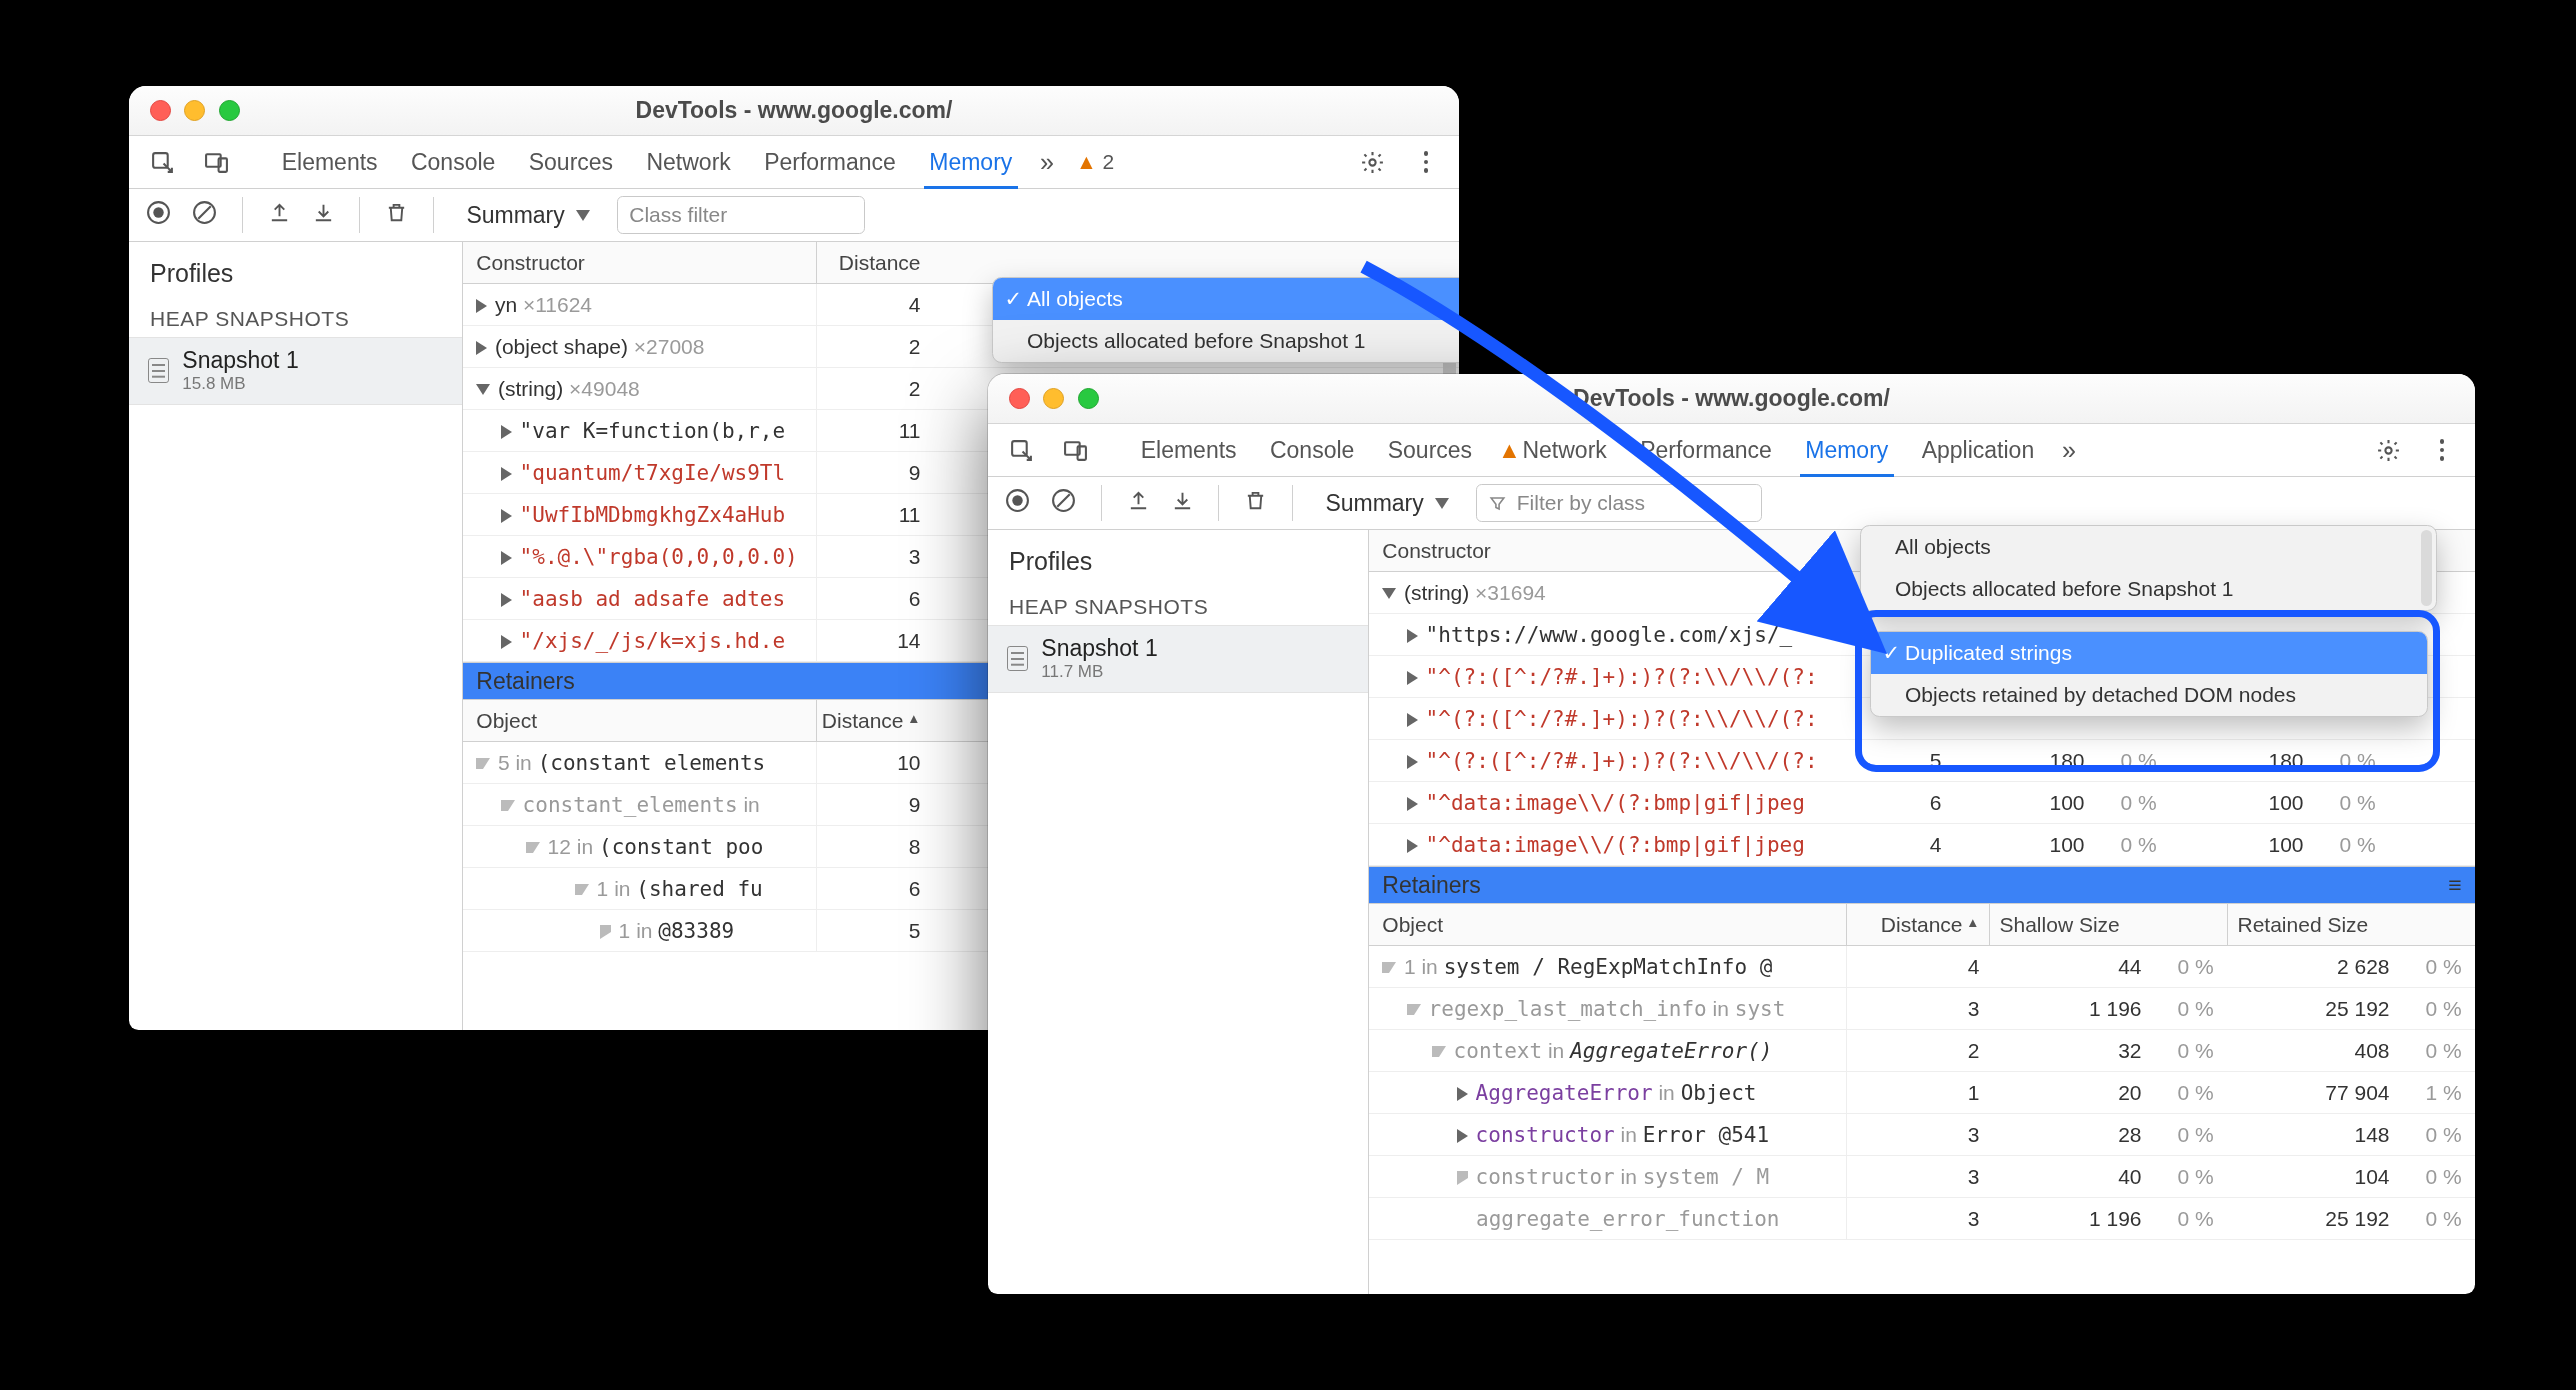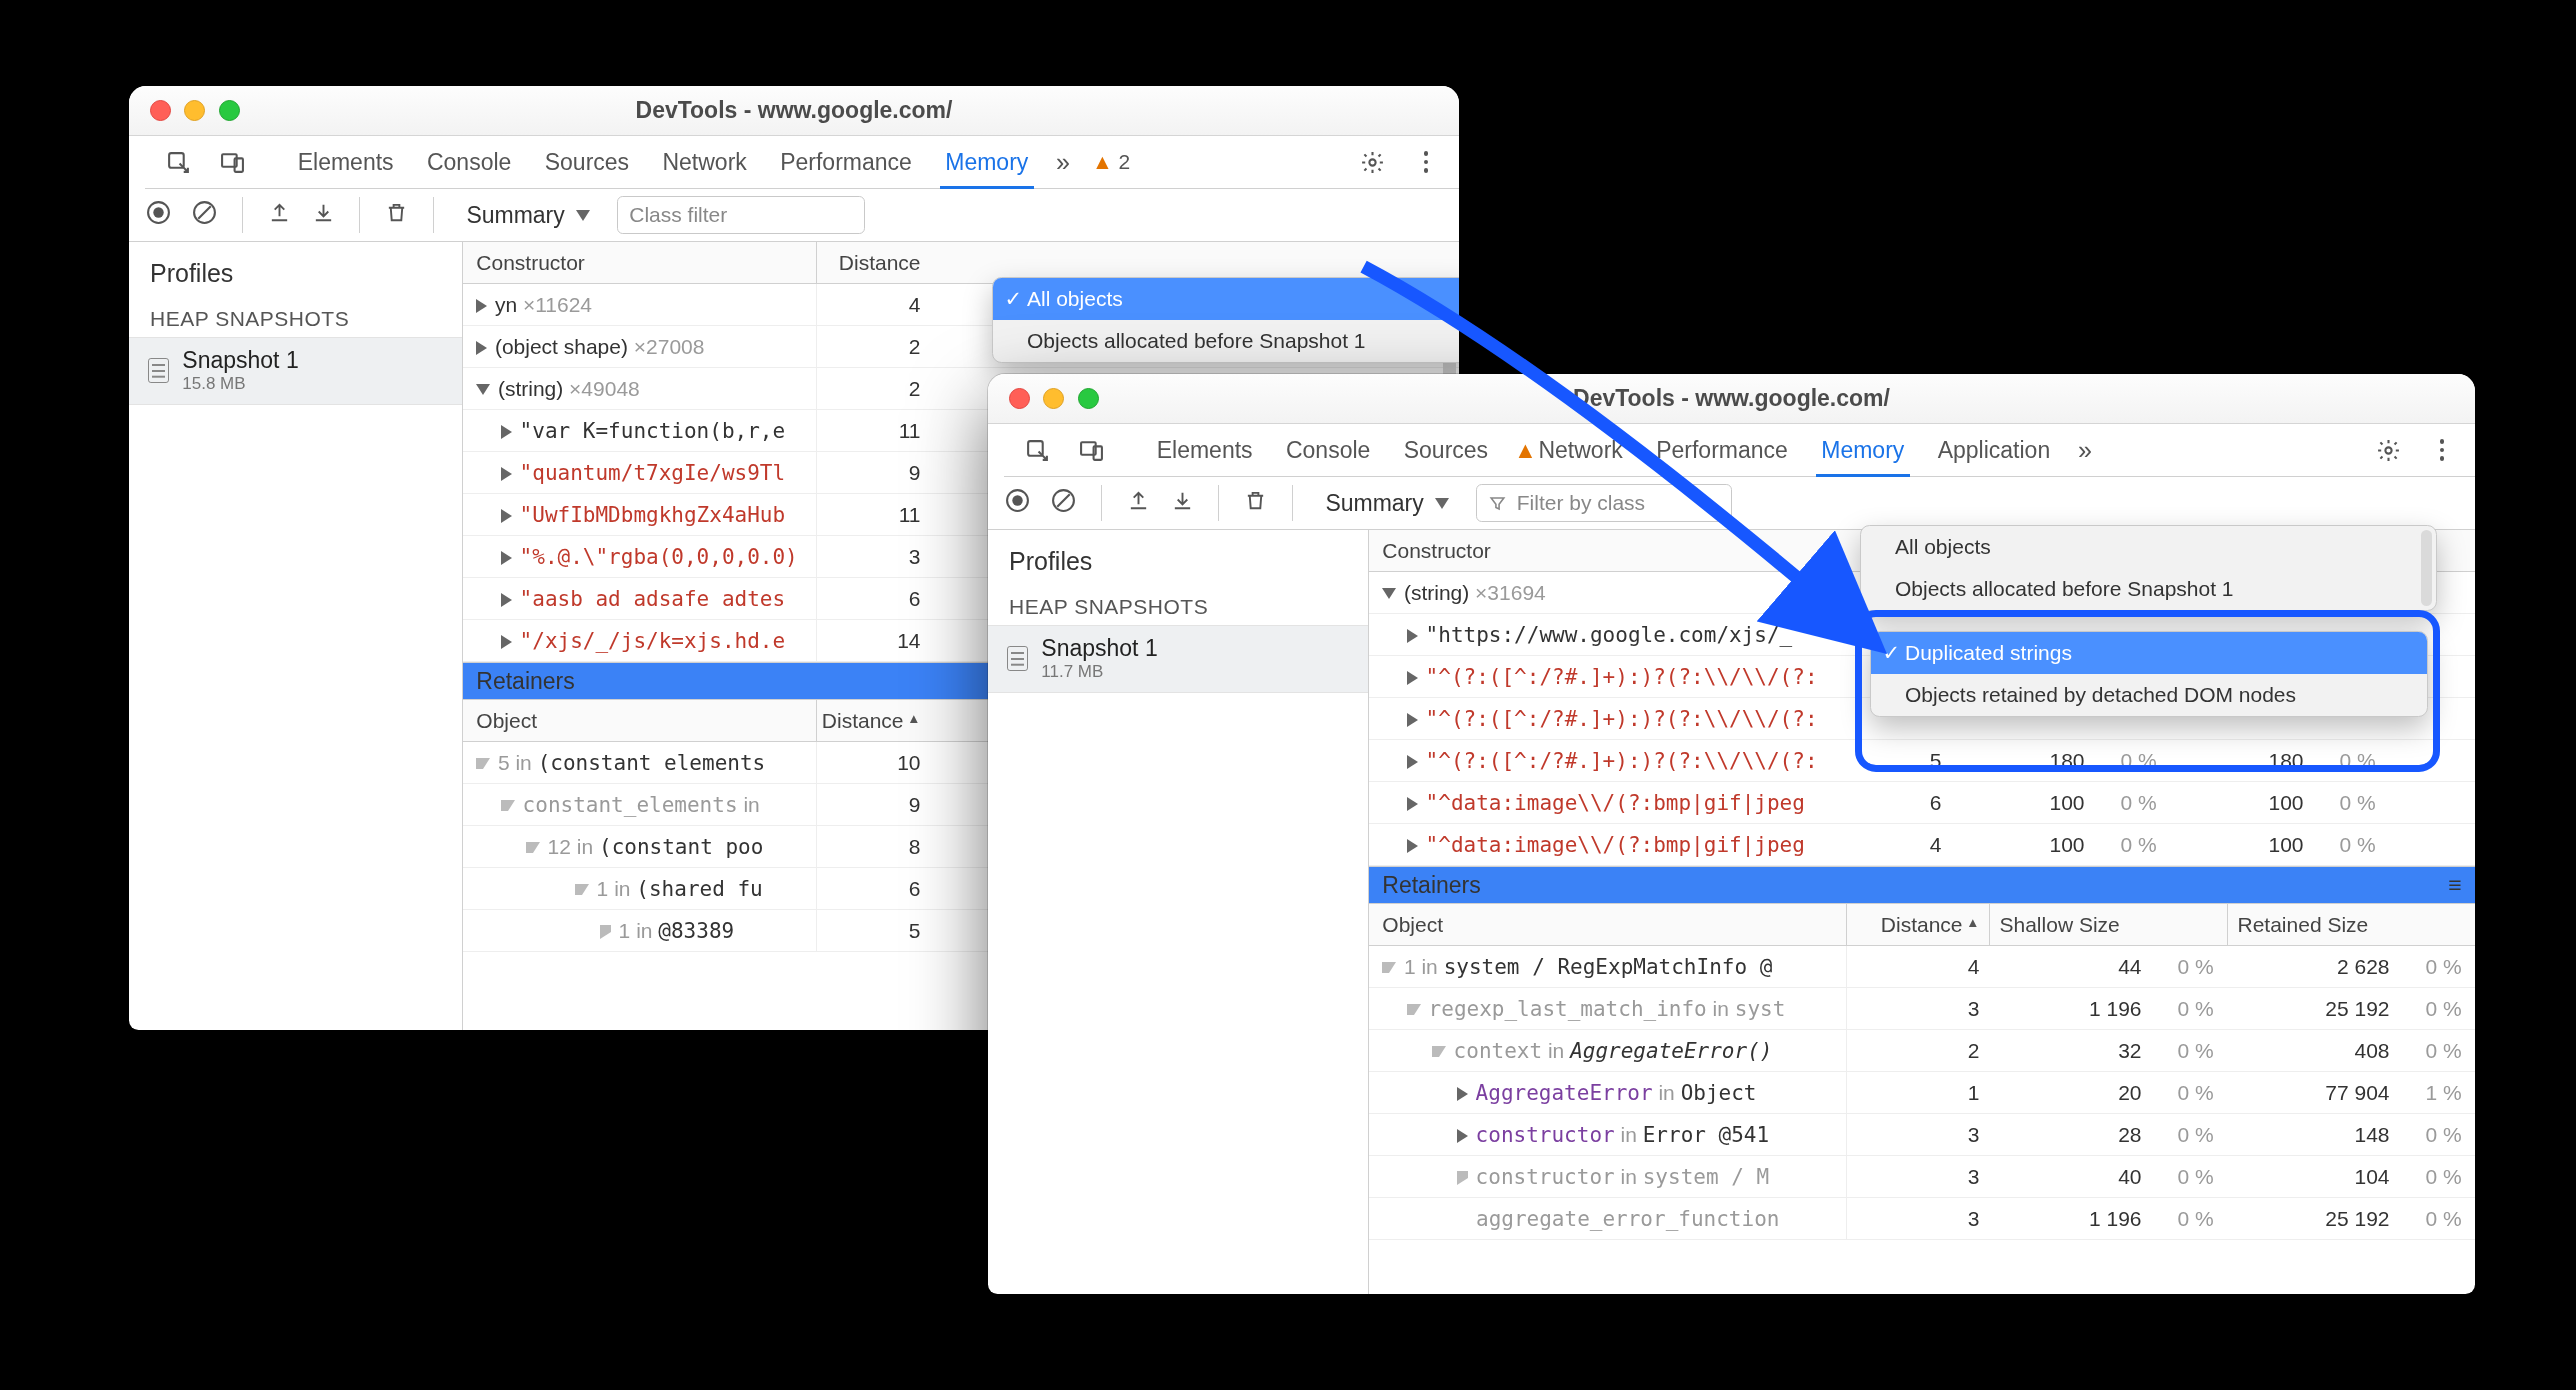--- a/index.html
+++ b/index.html
@@ -17,21 +17,21 @@
   }
   .traffic { display: flex; gap: 13.3px; padding-left: 21px; }
   .dot { width: 21px; height: 21px; border-radius: 50%; }
   .dot.red { background:#ff5f57; border:1px solid #e24640; }
   .dot.yellow { background:#ffbd2e; border:1px solid #dfa022; }
   .dot.green { background:#28c940; border:1px solid #1fa52f; }
   .title { position:absolute; left:0; right:0; text-align:center; font-size:23px; font-weight:600; color:#4b4b4b; pointer-events:none; }
 
   .tabbar {
     height: 53px; display:flex; align-items:center; gap: 22px; padding: 0 17px;
-    border-bottom: 1px solid #d0d0d0; font-size: 23px; color:#555;margin-left:16px;
+    border-bottom: 1px solid #d0d0d0; font-size: 23px; color:#555;
   }
   .tabbar .iconbtn { width: 32px; height: 32px; display:flex; align-items:center; justify-content:center; color:#444; }
   .tabbar .tab { padding: 0 5.7px; height: 100%; display:flex; align-items:center; cursor:pointer; }
   .tabbar .tab.active { color:#1a73e8; font-weight:500; border-bottom:3.8px solid #1a73e8; margin-bottom:-1px; padding-top:3.8px;}
   .tabbar .spacer { flex:1; }
   .warnbadge { display:flex; align-items:center; gap:5.7px; font-size:21px; color:#555; }
   .warn-icon { color:#e37400; }
 
   .toolbar {
     height: 53px; display:flex; align-items:center; gap: 21px; padding: 0 17px;
@@ -405,21 +405,21 @@
           </svg></div>
       <div class="sep"></div>
       <div class="iconbtn"><svg width="23" height="23" viewBox="0 0 24 24" fill="none" stroke="#555" stroke-width="2">
             <path d="M4 7h16M9 7V4h6v3M6 7l1 13h10l1-13"></path>
           </svg></div>
       <div class="sep"></div>
       <div class="summary">
         <span>Summary</span>
         <span class="tri"></span>
       </div>
-      <div class="inputbox" style="width:256px;">
+      <div class="inputbox" style="width:286px;">
         <svg width="19" height="19" viewBox="0 0 24 24" fill="none" stroke="#888" stroke-width="2" style="margin-right:9.5px;">
             <path d="M4 5h16l-6 8v6l-4-2v-4z"></path>
           </svg>
         <span>Filter by class</span>
       </div>
     </div>
 
     <div class="body">
       <div class="sidebar" style="width:381px;">
         <div class="side-title">Profiles</div>

